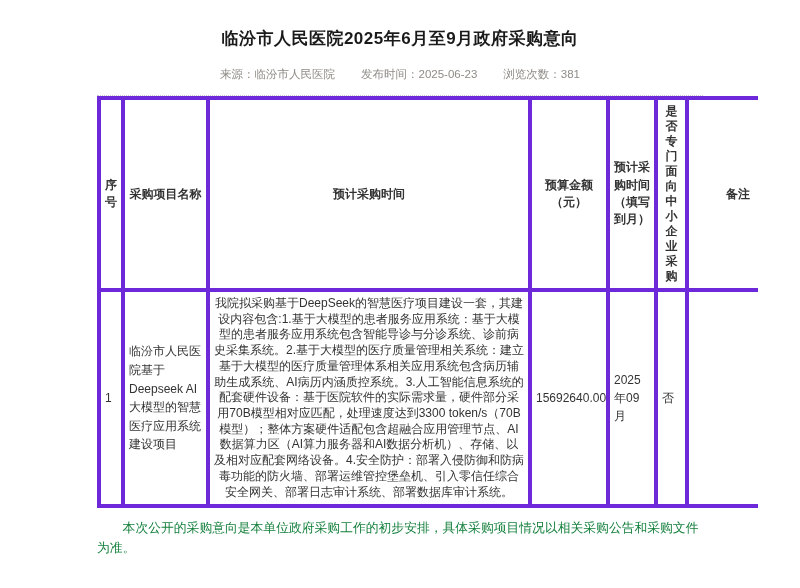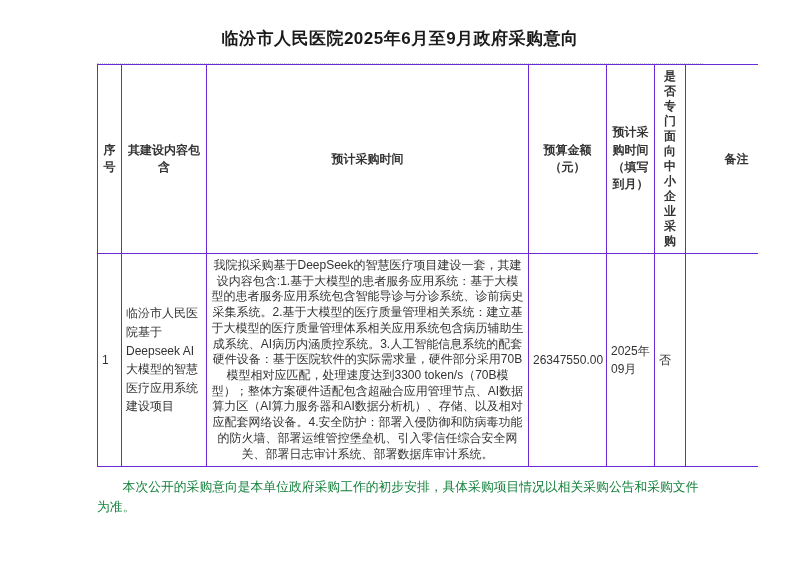--- a/index.html
+++ b/index.html
@@ -45,21 +45,21 @@
     color: #333;
     text-align: justify;
   }
   table.procure {
     border-collapse: collapse;
     table-layout: fixed;
     width: 690px;
     margin-left: 55px;
   }
   table.procure th, table.procure td {
-    border: 1px solid #6d28d9;
+    border: 4px solid #6d28d9;
     vertical-align: middle;
     padding: 4px;
     font-size: 12px;
     color: #333;
     overflow: hidden;
   }
   table.procure th { font-weight: 700; }
   th.vert {
     padding: 6px 9px;
     line-height: 1.25;
@@ -82,51 +82,56 @@
     color: #15803d;
   }
 </style>
 </head>
 <body>
 
 <div class="page">
 
   <h1 class="title">临汾市人民医院2025年6月至9月政府采购意向</h1>
 
+  <div class="meta">
+    <span>来源：临汾市人民医院</span>
+    <span>发布时间：2025-06-23</span>
+    <span>浏览次数：381</span>
+  </div>
 
   <div class="separator"></div>
 
 
   <table class="procure">
     <colgroup>
       <col style="width:24px">
       <col style="width:85px">
       <col style="width:322px">
       <col style="width:78px">
       <col style="width:48px">
       <col style="width:31px">
       <col style="width:102px">
     </colgroup>
     <thead>
       <tr>
         <th>序号</th>
-        <th>其建设内容包含</th>
+        <th>采购项目名称</th>
         <th>预计采购时间</th>
         <th>预算金额（元）</th>
         <th class="time-h">预计采购时间（填写到月）</th>
         <th class="vert">是否专门面向中小企业采购</th>
         <th>备注</th>
       </tr>
     </thead>
     <tbody>
       <tr>
         <td>1</td>
         <td class="pname">临汾市人民医院基于Deepseek AI大模型的智慧医疗应用系统建设项目</td>
         <td class="req">我院拟采购基于DeepSeek的智慧医疗项目建设一套，其建设内容包含:1.基于大模型的患者服务应用系统：基于大模型的患者服务应用系统包含智能导诊与分诊系统、诊前病史采集系统。2.基于大模型的医疗质量管理相关系统：建立基于大模型的医疗质量管理体系相关应用系统包含病历辅助生成系统、AI病历内涵质控系统。3.人工智能信息系统的配套硬件设备：基于医院软件的实际需求量，硬件部分采用70B模型相对应匹配，处理速度达到3300 token/s（70B模型）；整体方案硬件适配包含超融合应用管理节点、AI数据算力区（AI算力服务器和AI数据分析机）、存储、以及相对应配套网络设备。4.安全防护：部署入侵防御和防病毒功能的防火墙、部署运维管控堡垒机、引入零信任综合安全网关、部署日志审计系统、部署数据库审计系统。</td>
-        <td class="budget">26347550.00</td>
+        <td class="budget">15692640.00</td>
         <td class="time">2025年09月</td>
         <td>否</td>
         <td></td>
       </tr>
     </tbody>
   </table>
 
   <p class="note">本次公开的采购意向是本单位政府采购工作的初步安排，具体采购项目情况以相关采购公告和采购文件为准。</p>
 
 </div>

